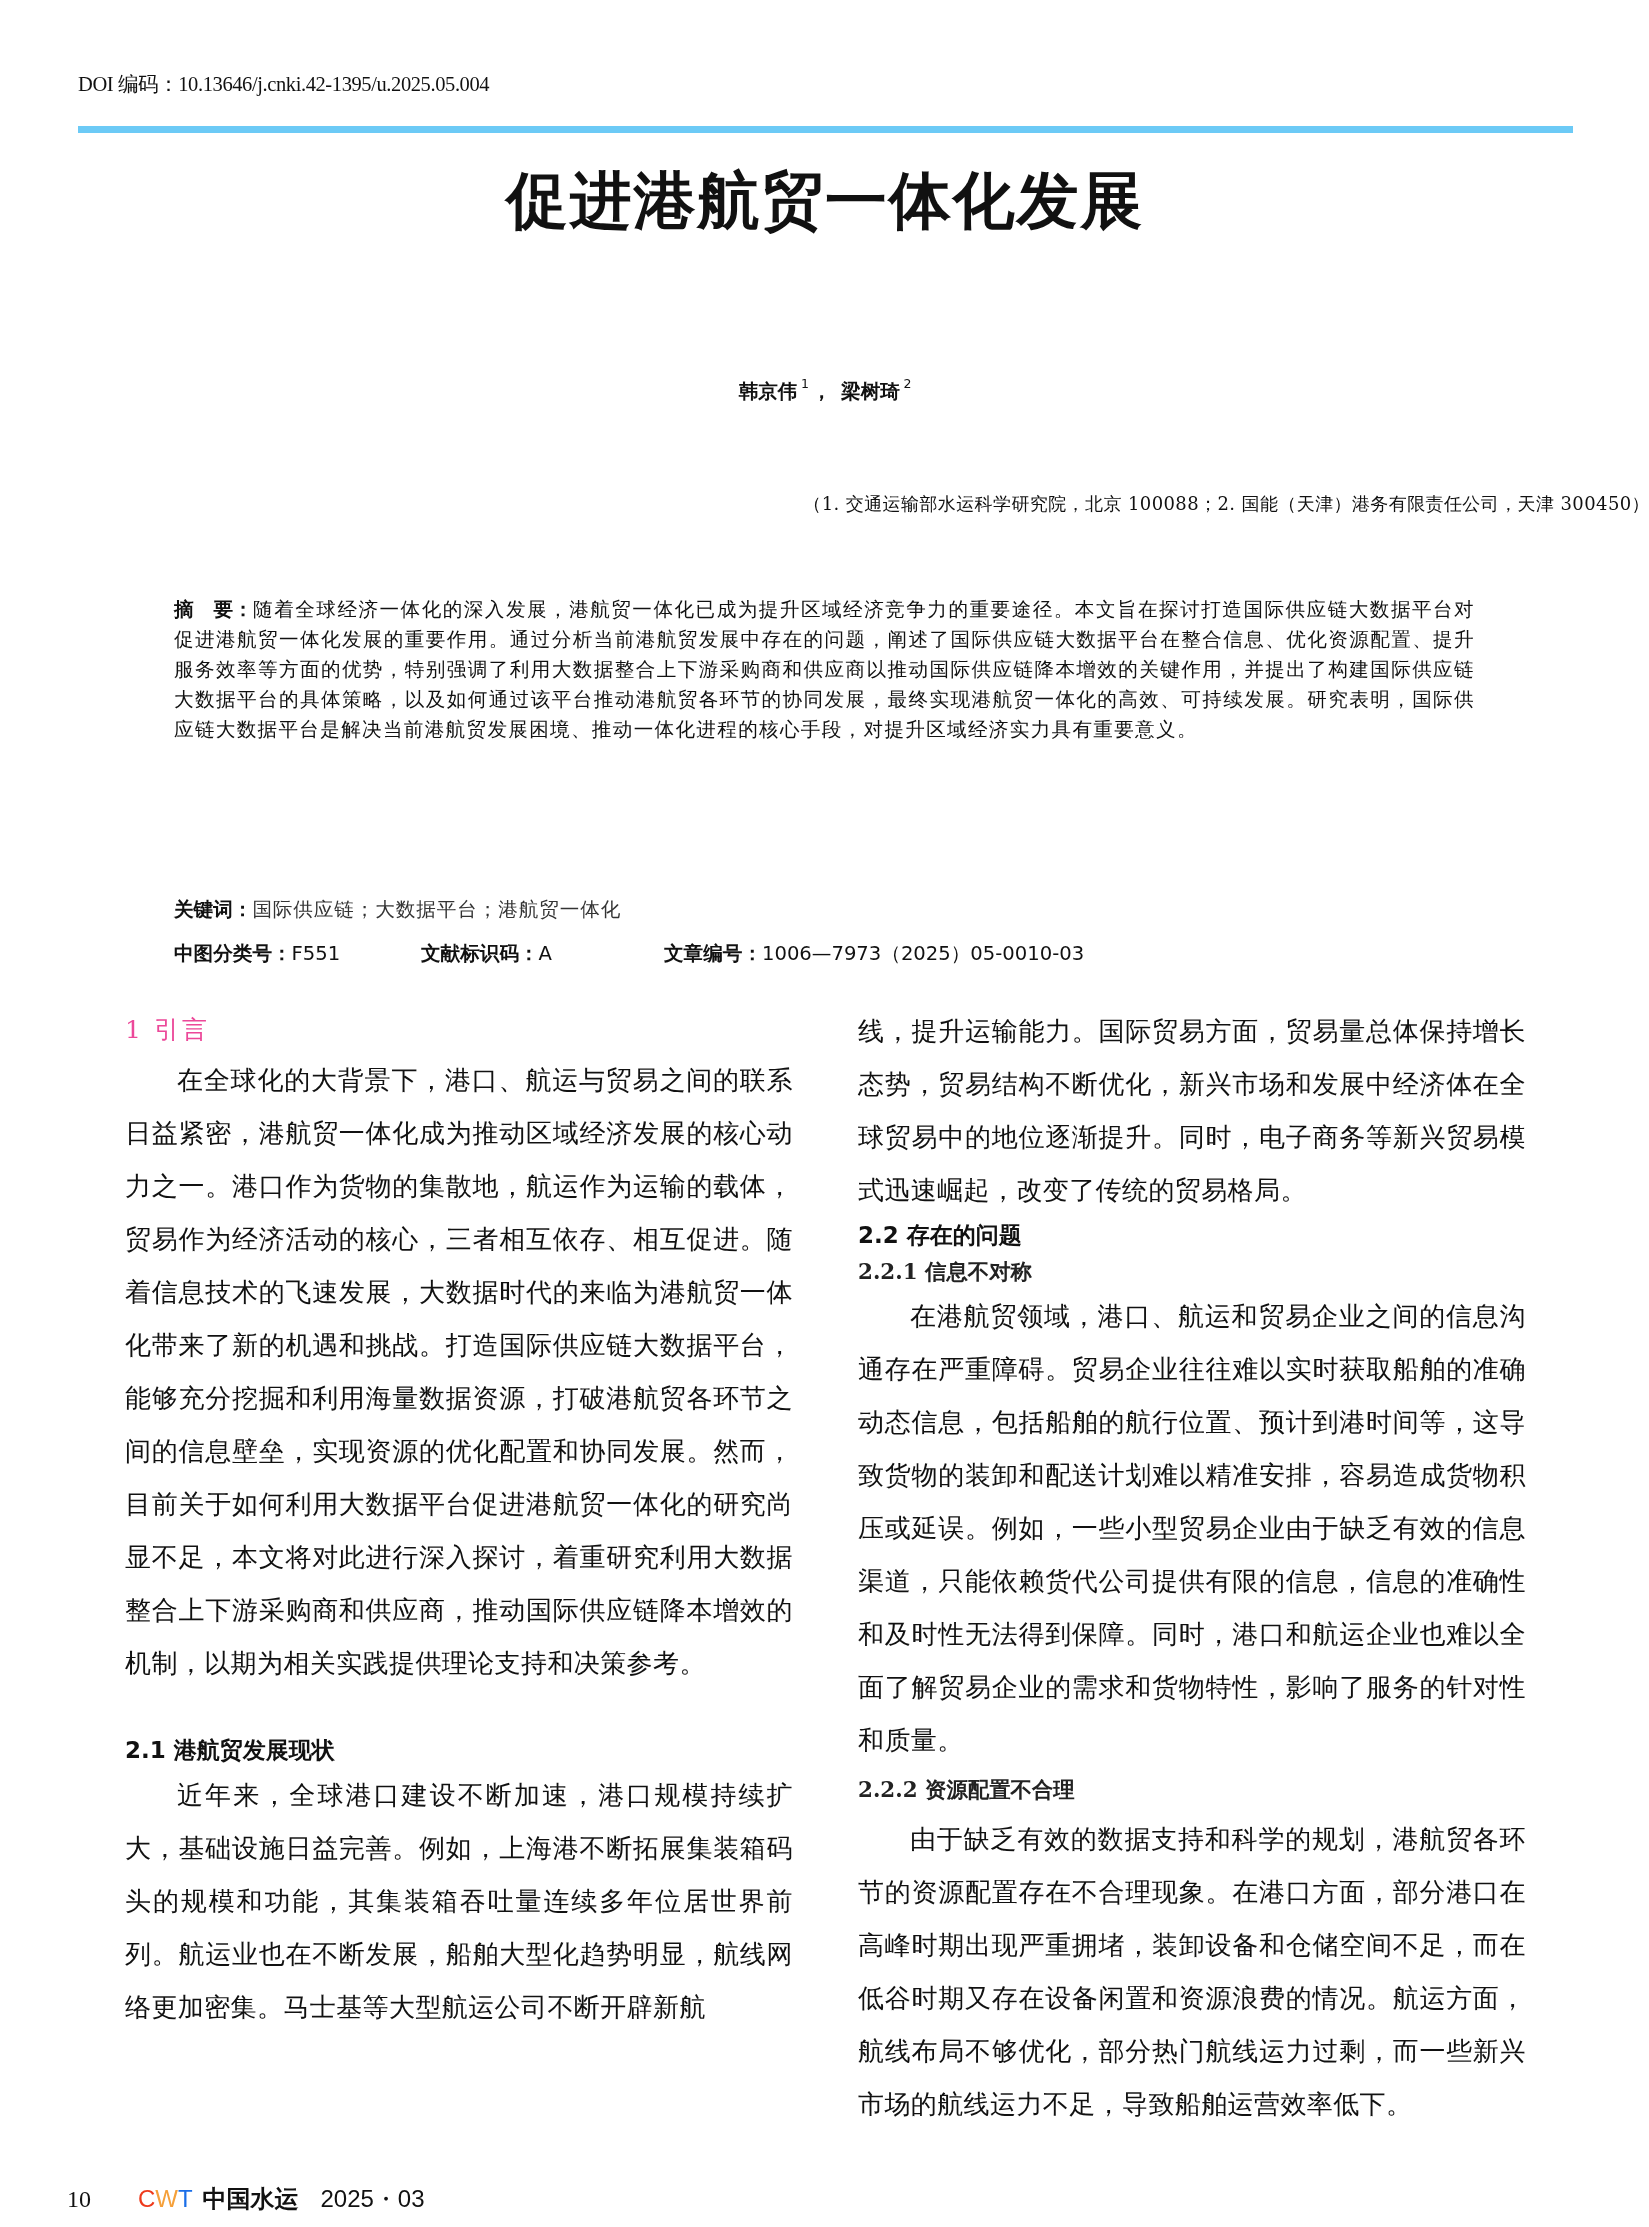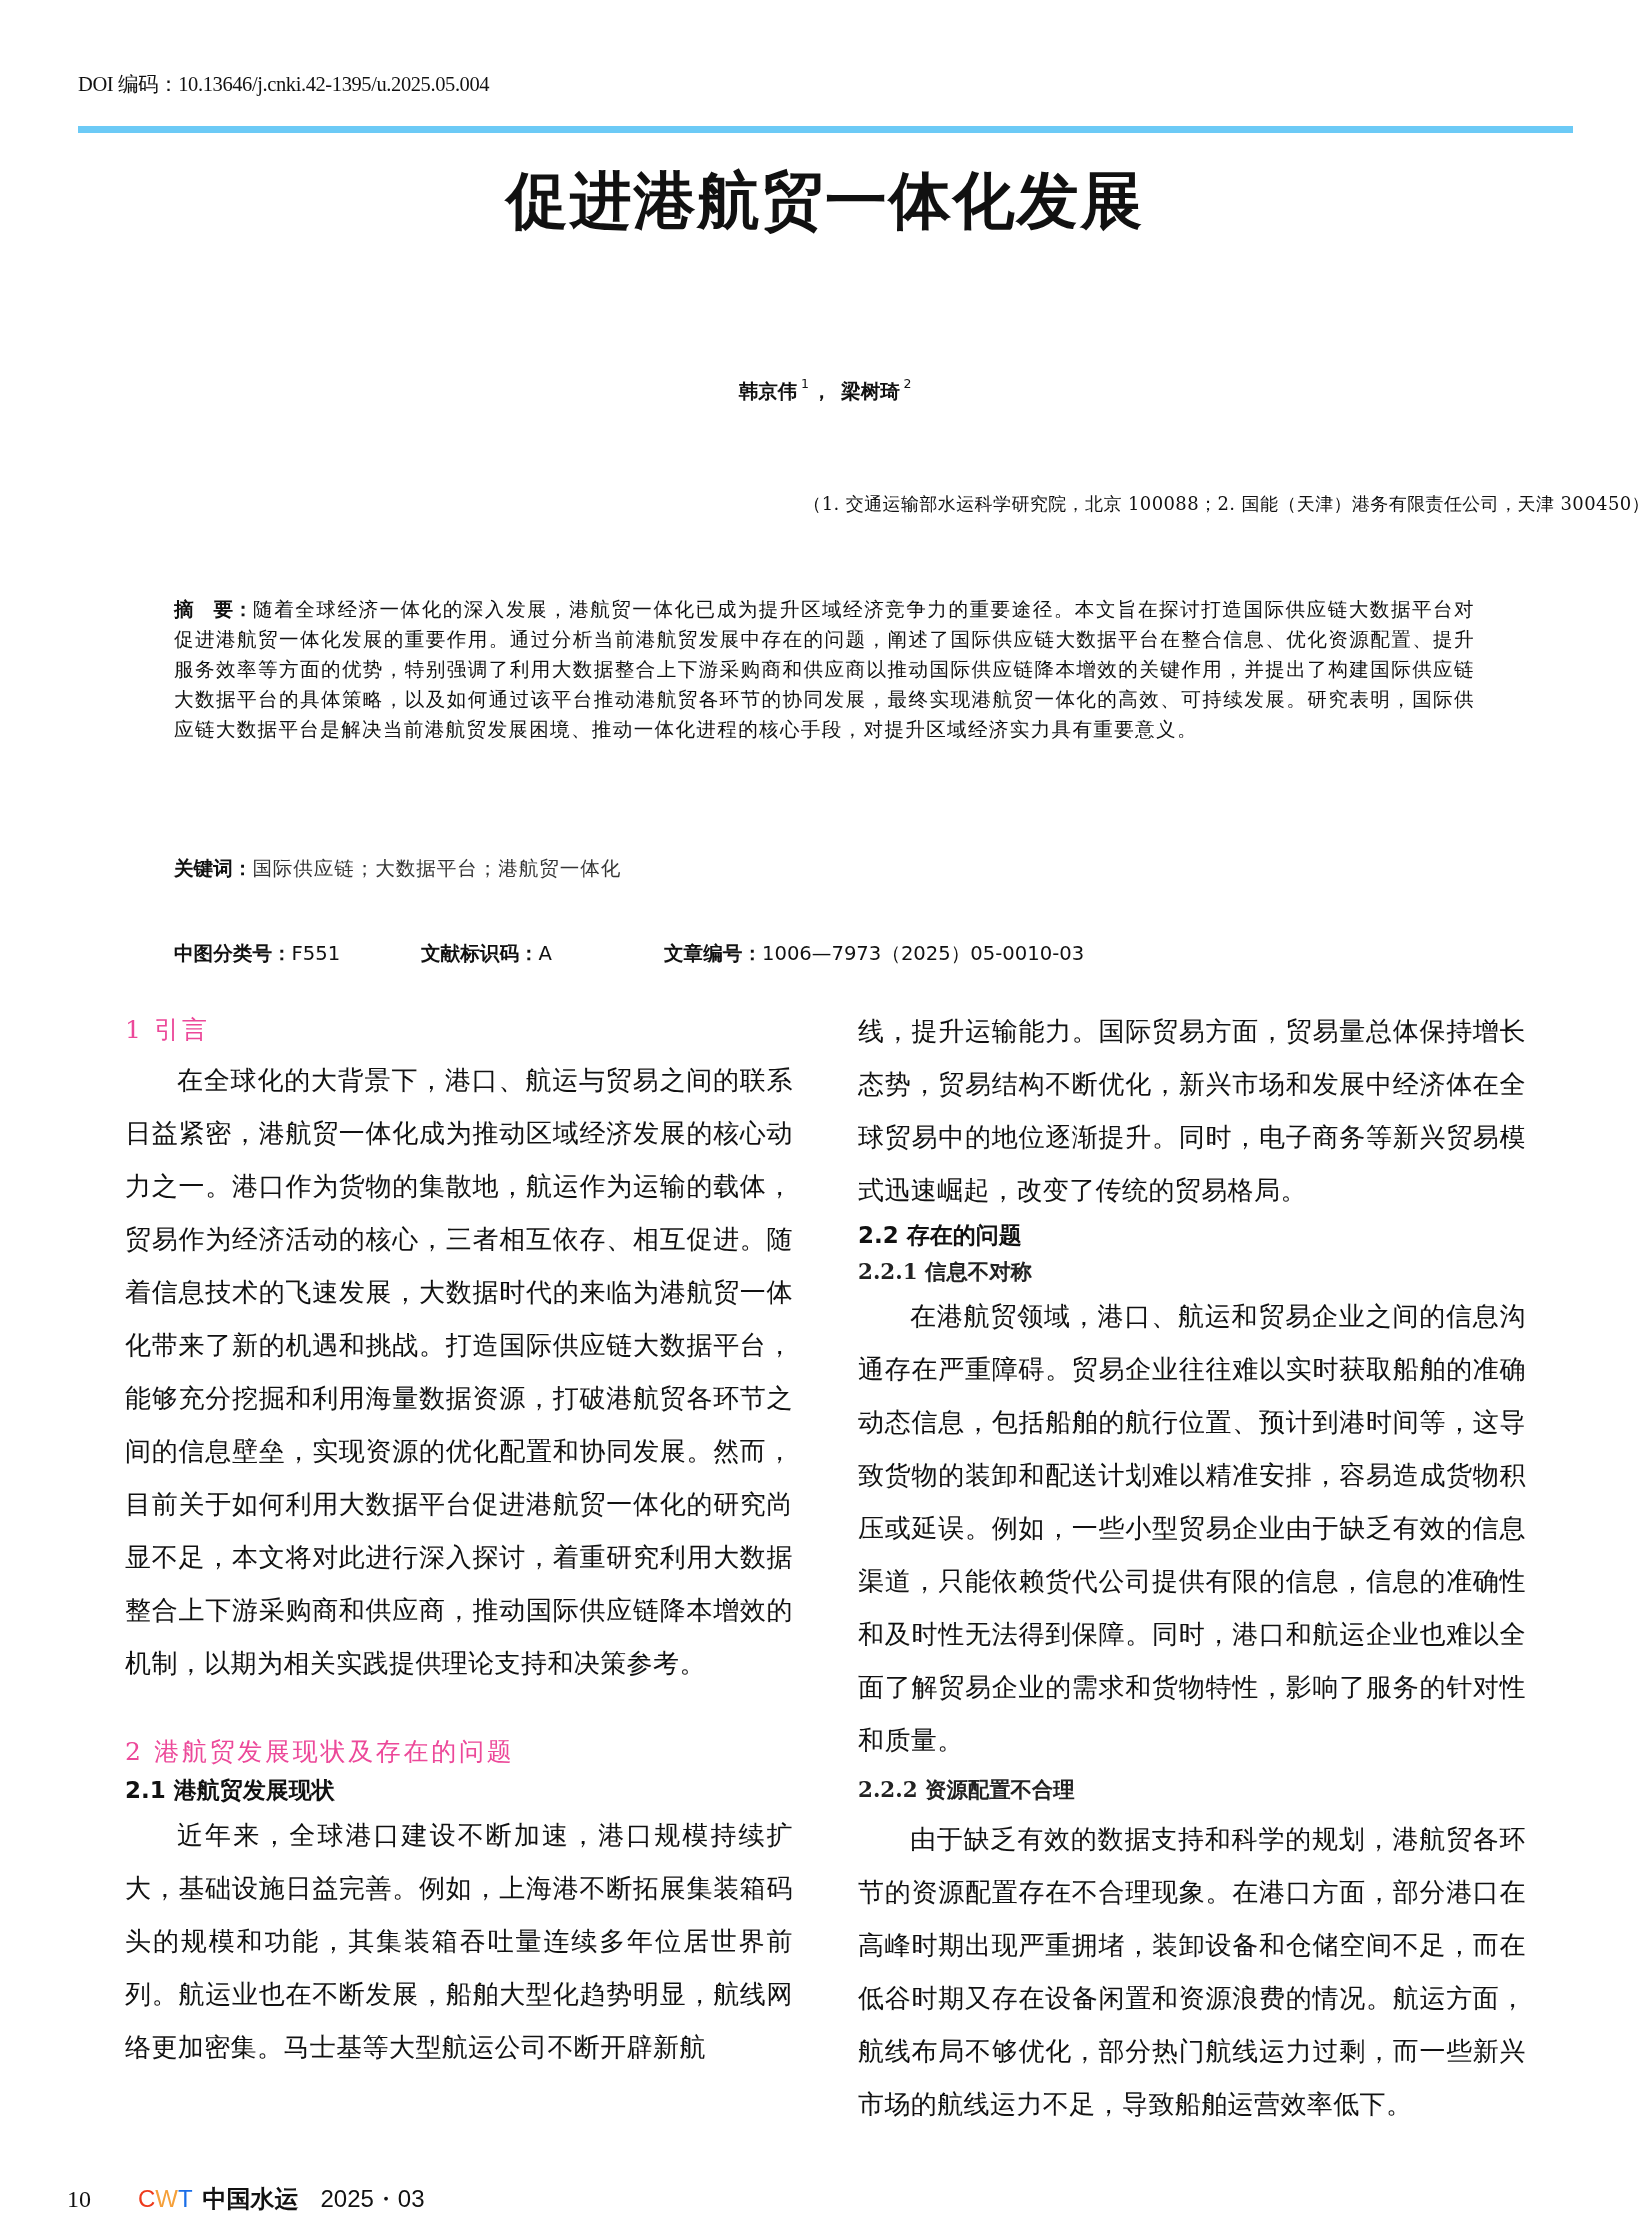--- a/index.html
+++ b/index.html
@@ -15,21 +15,21 @@
   #authors { left: 0; width: 1650px; top: 376px; text-align: center; font-family: "DejaVu Sans", sans-serif; font-weight: bold; font-size: 19.6px; }
   #authors sup { font-size: 12.5px; font-weight: normal; vertical-align: 9.8px; margin-left: 3.6px; }
   #authors .sep { margin: 0 9.8px 0 2.7px; }
 
   #affil { left: 0; width: 1650px; top: 492px; text-align: right; font-family: "DejaVu Serif", serif; font-size: 18px; letter-spacing: 0.4px; }
 
   #abstract { left: 174px; width: 1301px; top: 595px; font-family: "DejaVu Serif", serif; font-size: 19.6px; line-height: 30px; text-align: justify; letter-spacing: 1.3px; }
   #abstract .lbl { font-family: "DejaVu Sans", sans-serif; font-weight: bold; letter-spacing: 0; }
   #abstract .lbl .gap { display: inline-block; width: 19.6px; }
 
-  #keywords { left: 174px; top: 855px; font-size: 19.6px; font-family: "DejaVu Serif", serif; }
+  #keywords { left: 174px; top: 896px; font-size: 19.6px; font-family: "DejaVu Serif", serif; }
   #keywords .lbl { font-family: "DejaVu Sans", sans-serif; font-weight: bold; }
   #keywords .val { color: #333; letter-spacing: 0.9px; }
 
   #classline { left: 174px; top: 893px; font-size: 19.6px; font-family: "DejaVu Sans", sans-serif; white-space: nowrap; }
   #classline .item { display: inline-block; margin-top: 47px; }
   #classline .lbl { font-weight: bold; }
 
   .col { position: absolute; top: 1005px; width: 668px; font-family: "DejaVu Serif", serif; font-size: 26px; line-height: 53px; }
   #col-left { left: 125px; }
   #col-right { left: 858px; }
@@ -72,21 +72,20 @@
 </div>
 
 <div id="classline" class="abs">
   <span class="item" style="width:247px"><span class="lbl">中图分类号：</span><span>F551</span></span><span class="item" style="width:243px"><span class="lbl">文献标识码：</span><span>A</span></span><span class="item"><span class="lbl">文章编号：</span><span>1006—7973（2025）05-0010-03</span></span>
 </div>
 
 <div id="col-left" class="col">
   <h2 class="h1" style="line-height:49px;">1  引言</h2>
   <p class="p">在全球化的大背景下，港口、航运与贸易之间的联系日益紧密，港航贸一体化成为推动区域经济发展的核心动力之一。港口作为货物的集散地，航运作为运输的载体，贸易作为经济活动的核心，三者相互依存、相互促进。随着信息技术的飞速发展，大数据时代的来临为港航贸一体化带来了新的机遇和挑战。打造国际供应链大数据平台，能够充分挖掘和利用海量数据资源，打破港航贸各环节之间的信息壁垒，实现资源的优化配置和协同发展。然而，目前关于如何利用大数据平台促进港航贸一体化的研究尚显不足，本文将对此进行深入探讨，着重研究利用大数据整合上下游采购商和供应商，推动国际供应链降本增效的机制，以期为相关实践提供理论支持和决策参考。</p>
   <div class="gap1" style="height:42px"></div>
-  <h2 class="h1" style="line-height:40px;">2  港航贸发展现状及存在的问题</h2>
   <h3 class="h2">2.1 港航贸发展现状</h3>
   <p class="p">近年来，全球港口建设不断加速，港口规模持续扩大，基础设施日益完善。例如，上海港不断拓展集装箱码头的规模和功能，其集装箱吞吐量连续多年位居世界前列。航运业也在不断发展，船舶大型化趋势明显，航线网络更加密集。马士基等大型航运公司不断开辟新航</p>
 </div>
 
 <div id="col-right" class="col">
   <p class="p" style="text-indent:0">线，提升运输能力。国际贸易方面，贸易量总体保持增长态势，贸易结构不断优化，新兴市场和发展中经济体在全球贸易中的地位逐渐提升。同时，电子商务等新兴贸易模式迅速崛起，改变了传统的贸易格局。</p>
   <h3 class="h2">2.2 存在的问题</h3>
   <h4 class="h3" style="line-height:36px;">2.2.1 信息不对称</h4>
   <p class="p">在港航贸领域，港口、航运和贸易企业之间的信息沟通存在严重障碍。贸易企业往往难以实时获取船舶的准确动态信息，包括船舶的航行位置、预计到港时间等，这导致货物的装卸和配送计划难以精准安排，容易造成货物积压或延误。例如，一些小型贸易企业由于缺乏有效的信息渠道，只能依赖货代公司提供有限的信息，信息的准确性和及时性无法得到保障。同时，港口和航运企业也难以全面了解贸易企业的需求和货物特性，影响了服务的针对性和质量。</p>
   <h4 class="h3">2.2.2 资源配置不合理</h4>

